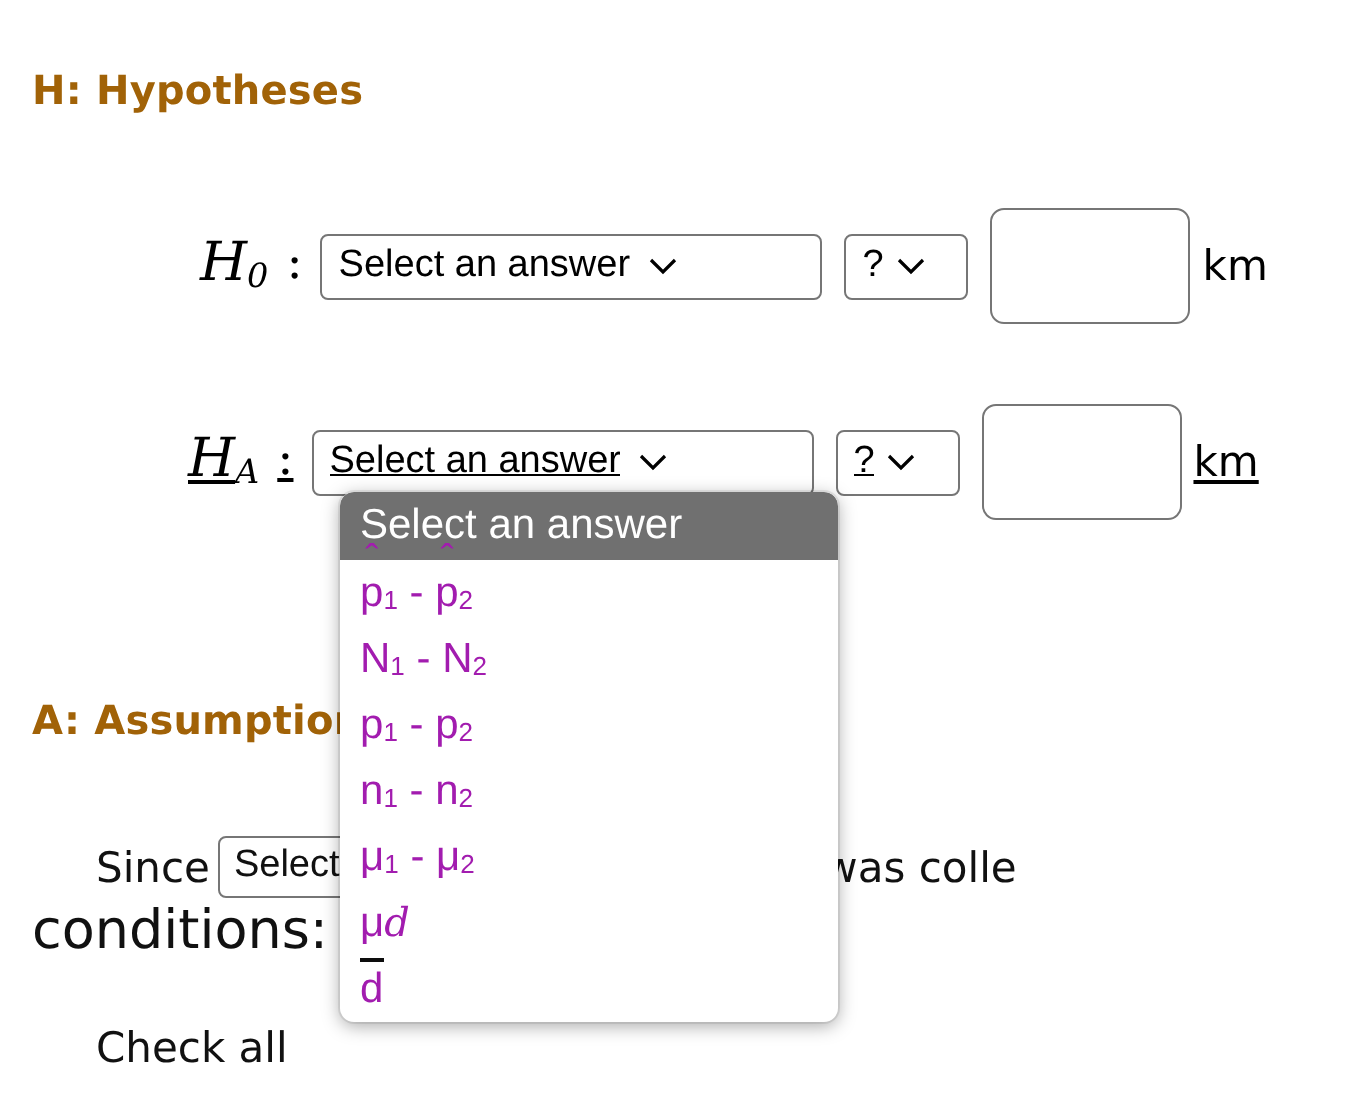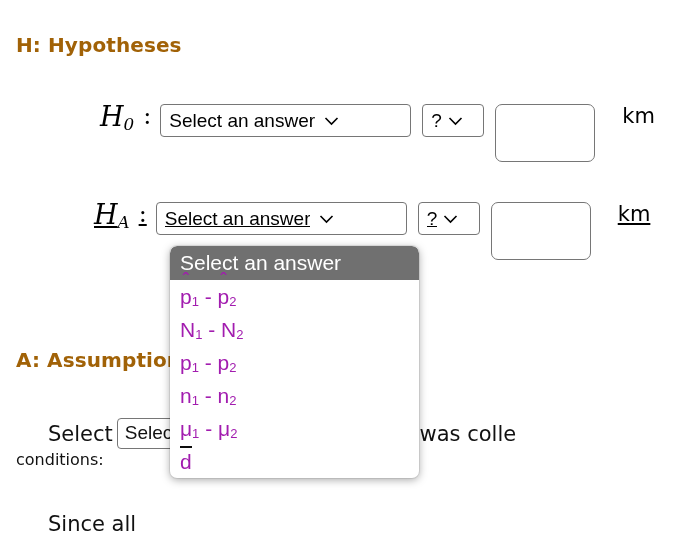--- a/index.html
+++ b/index.html
@@ -31,21 +31,21 @@
     color: #a16207;
     white-space: nowrap;
   }
   #heading-h { left: 16px; top: 33px; }
   #heading-a { left: 16px; top: 348px; }
 
   
   .hyp-row {
     position: absolute;
     display: flex;
-    align-items: flex-start;
+    align-items: center;
     white-space: nowrap;
   }
   #hyp-row-null { left: 100px; top: 104px; }
   #hyp-row-alt  { left: 94px;  top: 202px; text-decoration: underline; }
 
   .hyp-label {
     font-family: "DejaVu Serif", "Liberation Serif", serif;
     font-style: italic;
     font-size: 27px;
     line-height: 1;
@@ -111,40 +111,40 @@
     margin-left: 11px;
     font-family: "Liberation Sans", "DejaVu Sans", sans-serif;
     font-size: 19px;
     padding: 0 6px;
     color: #000;
     outline: none;
   }
 
   .unit-label {
     font-size: 21px;
-    margin-left: 27px;
+    margin-left: 6px;
     color: #000;
   }
 
   
   .assume-para {
     position: absolute;
     left: 16px;
     top: 412px;
     width: 760px;
     font-size: 21px;
     line-height: 44px;
     color: #111;
     white-space: nowrap;
   }
   .assume-line2 {
     position: absolute;
     left: 16px;
     top: 450px;
-    font-size: 16px;
+    font-size: 27px;
     color: #111;
     white-space: nowrap;
   }
   .assume-line3 {
     position: absolute;
     left: 48px;
     top: 512px;
     font-size: 21px;
     color: #111;
     white-space: nowrap;
@@ -282,28 +282,28 @@
     </span>
 
     <input class="text-input" id="input-alt-value" type="text" placeholder="" value="" style="">
 
     <span class="unit-label">km</span>
   </div>
 
   <div class="section-heading" id="heading-a">A: Assumptions</div>
 
   <div class="assume-para">
-    <span class="indent"></span><span>Select</span><span class="inline-select">
+    <span class="indent"></span><span>Since</span><span class="inline-select">
         <span>Select an answer</span>
       </span><span>formation was colle</span>
   </div>
 
   <div class="assume-line2">conditions:</div>
 
-  <div class="assume-line3">Since all</div>
+  <div class="assume-line3">Check all</div>
 
   <div id="dropdown-popup">
 
     <div class="dd-option dd-selected">Select an answer</div>
 
     <div class="dd-option">
       <span class="ovl">p<span class="hat-over">̂</span></span><sub>1</sub>
       -
       <span class="ovl">p<span class="hat-over">̂</span></span><sub>2</sub>
     </div>
@@ -318,20 +318,23 @@
     </div>
 
     <div class="dd-option">
       n<sub>1</sub> - n<sub>2</sub>
     </div>
 
     <div class="dd-option">
       μ<sub>1</sub> - μ<sub>2</sub>
     </div>
 
+    <div class="dd-option">
+      μ<span class="ital">d</span>
+    </div>
 
     <div class="dd-option">
       <span class="ovl">d<span class="bar-over"></span></span>
     </div>
 
   </div>
 
 </div>
 
 </body></html>

